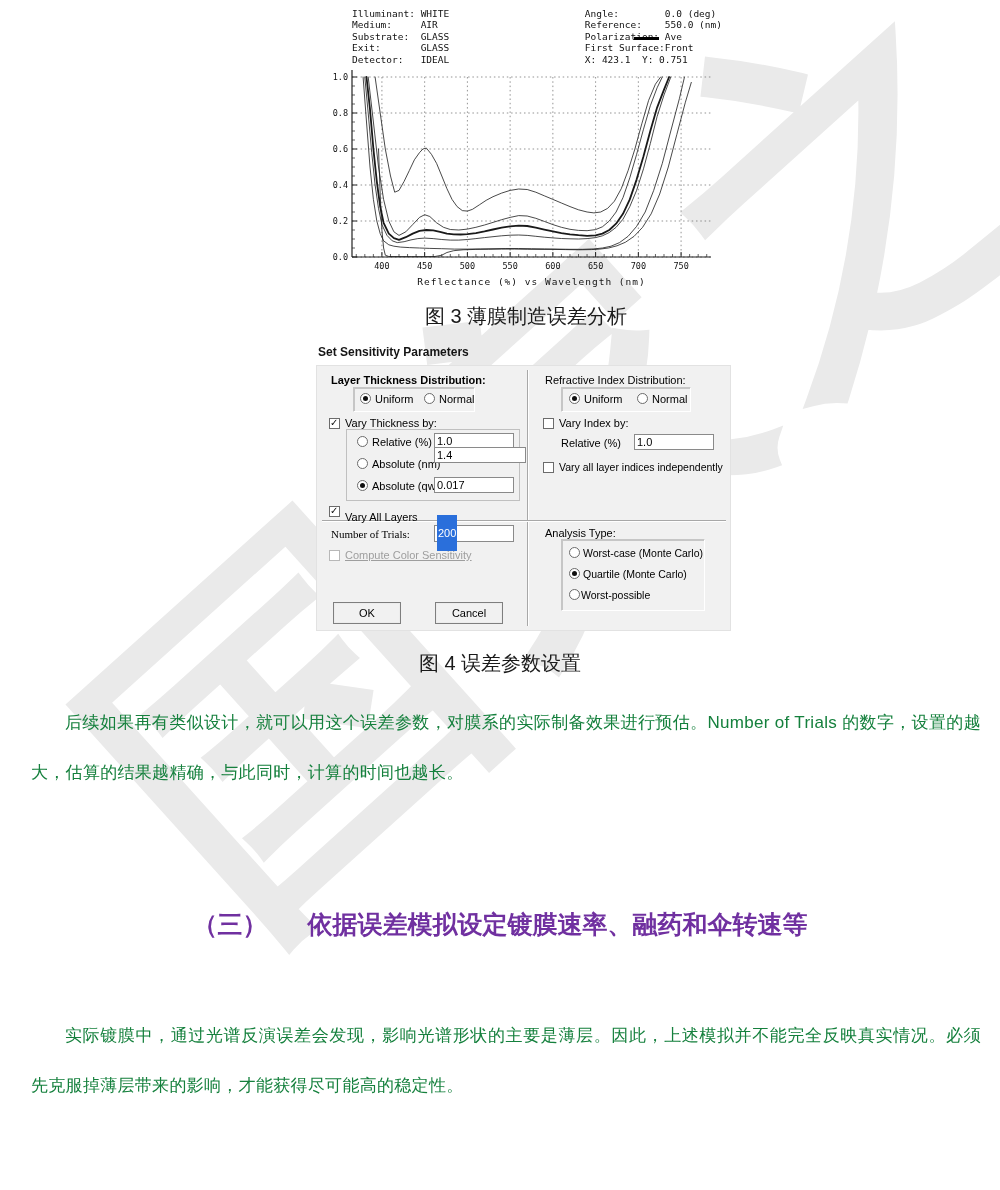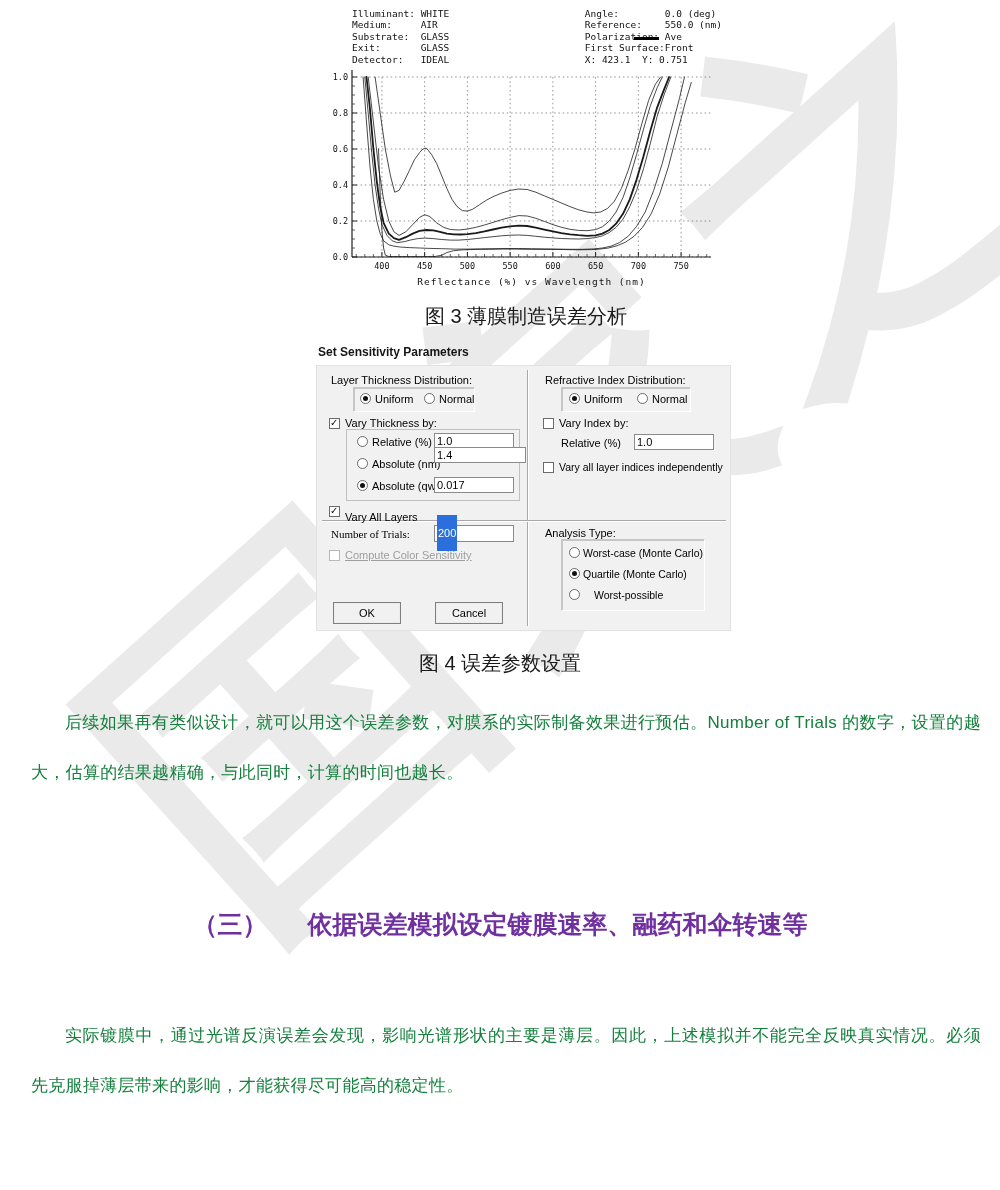--- a/index.html
+++ b/index.html
@@ -196,21 +196,21 @@
     <div class="caption fig3">图 3 薄膜制造误差分析</div>
   </section>
 
   <section class="dialog">
     <div class="dlg-title">Set Sensitivity Parameters</div>
     <div class="panel">
 
       <div class="sep-v" style="left:210px;top:4px;height:256px;"></div>
       <div class="sep-h" style="top:154px;"></div>
 
-      <span class="wlabel" style="left:14px;top:8px;">Layer Thickness Distribution:</span>
+      <span class="wlabel" style="left:14px;top:8px;font-weight:bold;">Layer Thickness Distribution:</span>
       <div class="wbox" style="left:36px;top:21px;width:120px;height:23px;"></div>
       <span class="radio sel" style="left:43px;top:27px;"></span>
       <span class="wlabel" style="left:58px;top:27px;">Uniform</span>
       <span class="radio" style="left:107px;top:27px;"></span>
       <span class="wlabel" style="left:122px;top:27px;">Normal</span>
 
       <span class="check on" style="left:12px;top:52px;"></span>
       <span class="wlabel" style="left:28px;top:51px;">Vary Thickness by:</span>
 
       <div class="wbox2" style="left:29px;top:63px;width:172px;height:70px;"></div>
@@ -251,21 +251,21 @@
       <span class="check" style="left:226px;top:96px;"></span>
       <span class="wlabel small" style="left:242px;top:95px;">Vary all layer indices independently</span>
 
       <span class="wlabel" style="left:228px;top:161px;">Analysis Type:</span>
       <div class="wbox" style="left:244px;top:173px;width:142px;height:70px;"></div>
       <span class="radio" style="left:252px;top:181px;"></span>
       <span class="wlabel small" style="left:266px;top:181px;text-align:center;">Worst-case (Monte Carlo)</span>
       <span class="radio sel" style="left:252px;top:202px;"></span>
       <span class="wlabel small" style="left:266px;top:202px;">Quartile (Monte Carlo)</span>
       <span class="radio" style="left:252px;top:223px;"></span>
-      <span class="wlabel small" style="left:277px;top:223px;">Worst-possible</span>
+      <span class="wlabel small" style="left:264px;top:223px;">Worst-possible</span>
     </div>
   </section>
 
   <div class="caption fig4">图 4 误差参数设置</div>
 
   <p class="body-par p1">后续如果再有类似设计，就可以用这个误差参数，对膜系的实际制备效果进行预估。Number of Trials 的数字，设置的越大，估算的结果越精确，与此同时，计算的时间也越长。</p>
 
   <h2 class="heading">
     <span>（三）</span>
     <span>依据误差模拟设定镀膜速率、融药和伞转速等</span>

